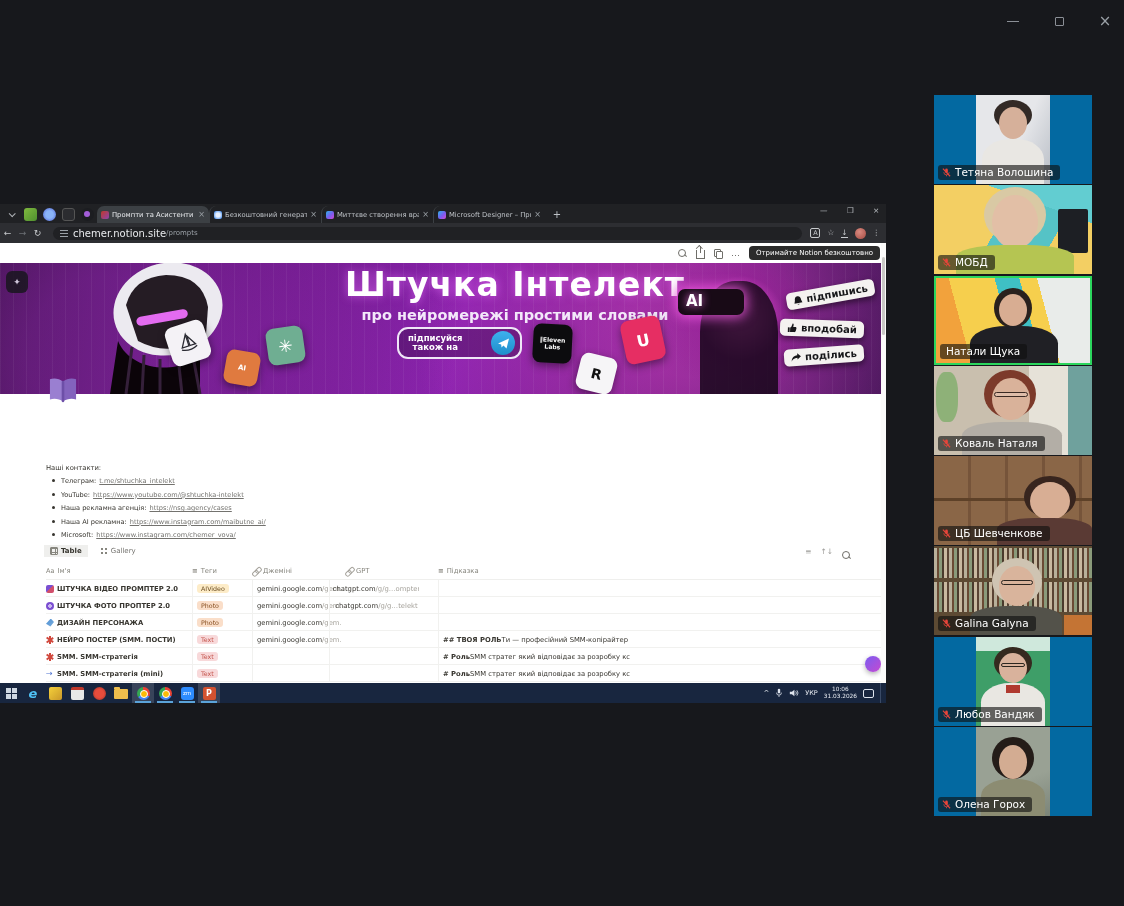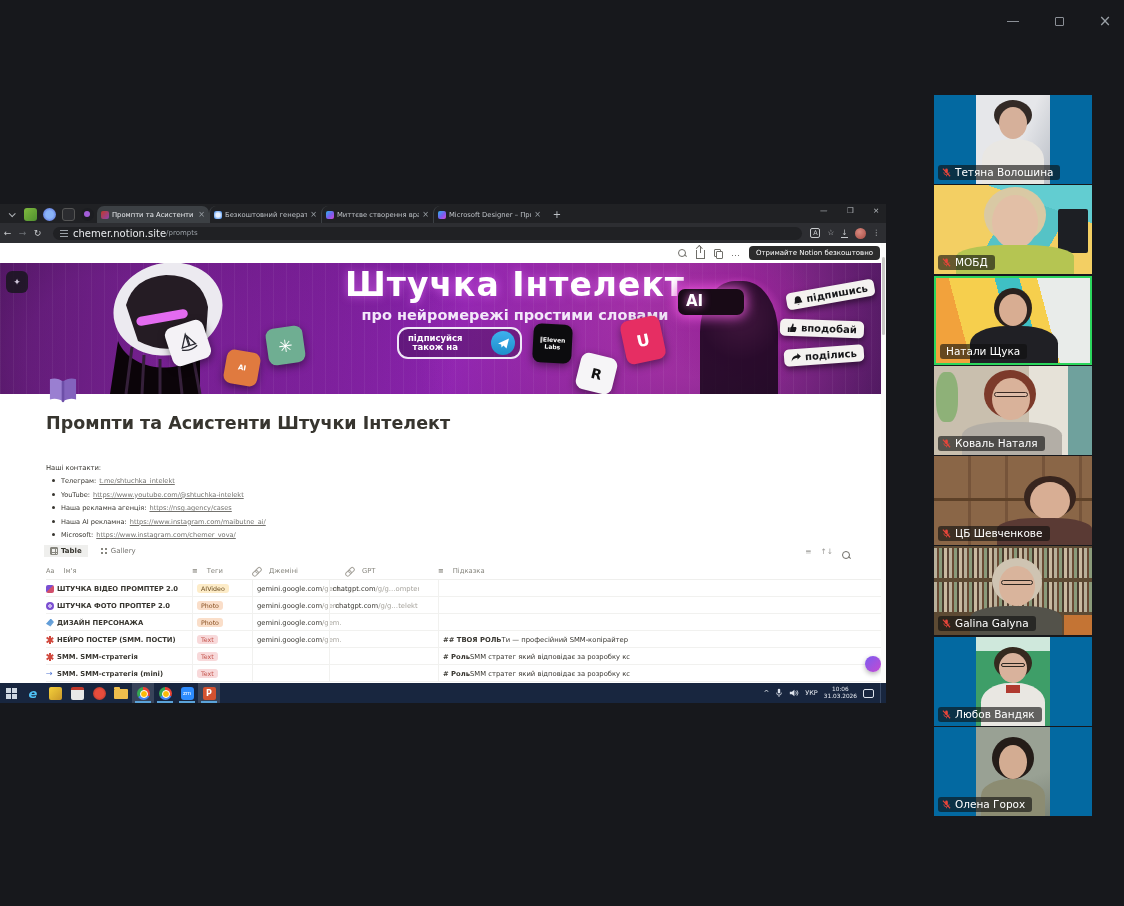--- a/index.html
+++ b/index.html
@@ -124,21 +124,21 @@
   .g-table{width:8px;height:8px;background:
      linear-gradient(#87867e 0 1px,transparent 1px) 0 0/8px 4px,
      linear-gradient(90deg,#87867e 0 1px,transparent 1px) 0 0/4px 8px;border:1px solid #87867e;border-radius:1px;}
   .g-gal{width:8px;height:8px;background:
      radial-gradient(circle,#87867e 0 1.1px,transparent 1.2px) 0 0/4px 4px;}
   .vspacer{flex:1;}
   .vic{color:#9b9a97;font-size:7.5px;margin-left:9px;}
 
   .tbl{position:absolute;left:46px;top:322px;width:840px;}
   .thead{position:relative;height:15px;color:#87867e;font-size:6.8px;border-bottom:1px solid #efefed;}
-  .th{position:absolute;top:2px;display:flex;align-items:center;gap:9px;white-space:nowrap;}
+  .th{position:absolute;top:2px;display:flex;align-items:center;gap:3px;white-space:nowrap;}
   .row{position:relative;height:17px;border-bottom:1px solid #f1f1ef;font-size:6.8px;}
   .cell{position:absolute;top:0;height:17px;display:flex;align-items:center;white-space:nowrap;overflow:hidden;}
   .cx0{left:0;width:142px;} .cx1{left:146px;width:56px;} .cx2{left:206px;width:90px;}
   .cx3{left:283px;width:90px;justify-content:center;} .cx4{left:392px;width:446px;}
   .cl1{border-left:1px solid #f1f1ef;padding-left:4px;}
   .rname{font-weight:700;color:#37352f;margin-left:3px;}
   .ric{width:8px;height:8px;flex:0 0 auto;border-radius:2px;}
   .ric-video{background:linear-gradient(135deg,#7b4fd1 50%,#d14f6b 50%);}
   .ric-flower{background:radial-gradient(circle,#c9b6ee 0 30%,#7b4fd1 31%);border-radius:50%;}
   .ric-bird{background:linear-gradient(135deg,#4f8fd1,#7bb0e0);clip-path:polygon(0 65%,60% 0,100% 45%,55% 100%);}
@@ -400,21 +400,20 @@
             </svg>
           <span>поділись</span>
         </div>
       </div>
 
       <svg class="pageicon" viewBox="0 0 32 30">
         <path d="M16 5 C12 1.5 6 1 2 2.5 L2 24 C6 22.5 12 23 16 26 Z" fill="#9a7fd1"></path>
         <path d="M16 5 C20 1.5 26 1 30 2.5 L30 24 C26 22.5 20 23 16 26 Z" fill="#8363bd"></path>
         <rect x="14.6" y="4" width="2.8" height="23" rx="1.2" fill="#6d4fa8"></rect>
       </svg>
-      <div class="ptitle">Промпти та Асистенти Штучки Інтелект</div>
       <div class="c-head">Наші контакти:</div>
 
       <div class="contacts">
         <div class="li">
             <span class="b"></span>
           <span class="lbl">Телеграм:</span>
           <span class="lnk">t.me/shtuchka_intelekt</span>
           </div>
         <div class="li">
             <span class="b"></span>

